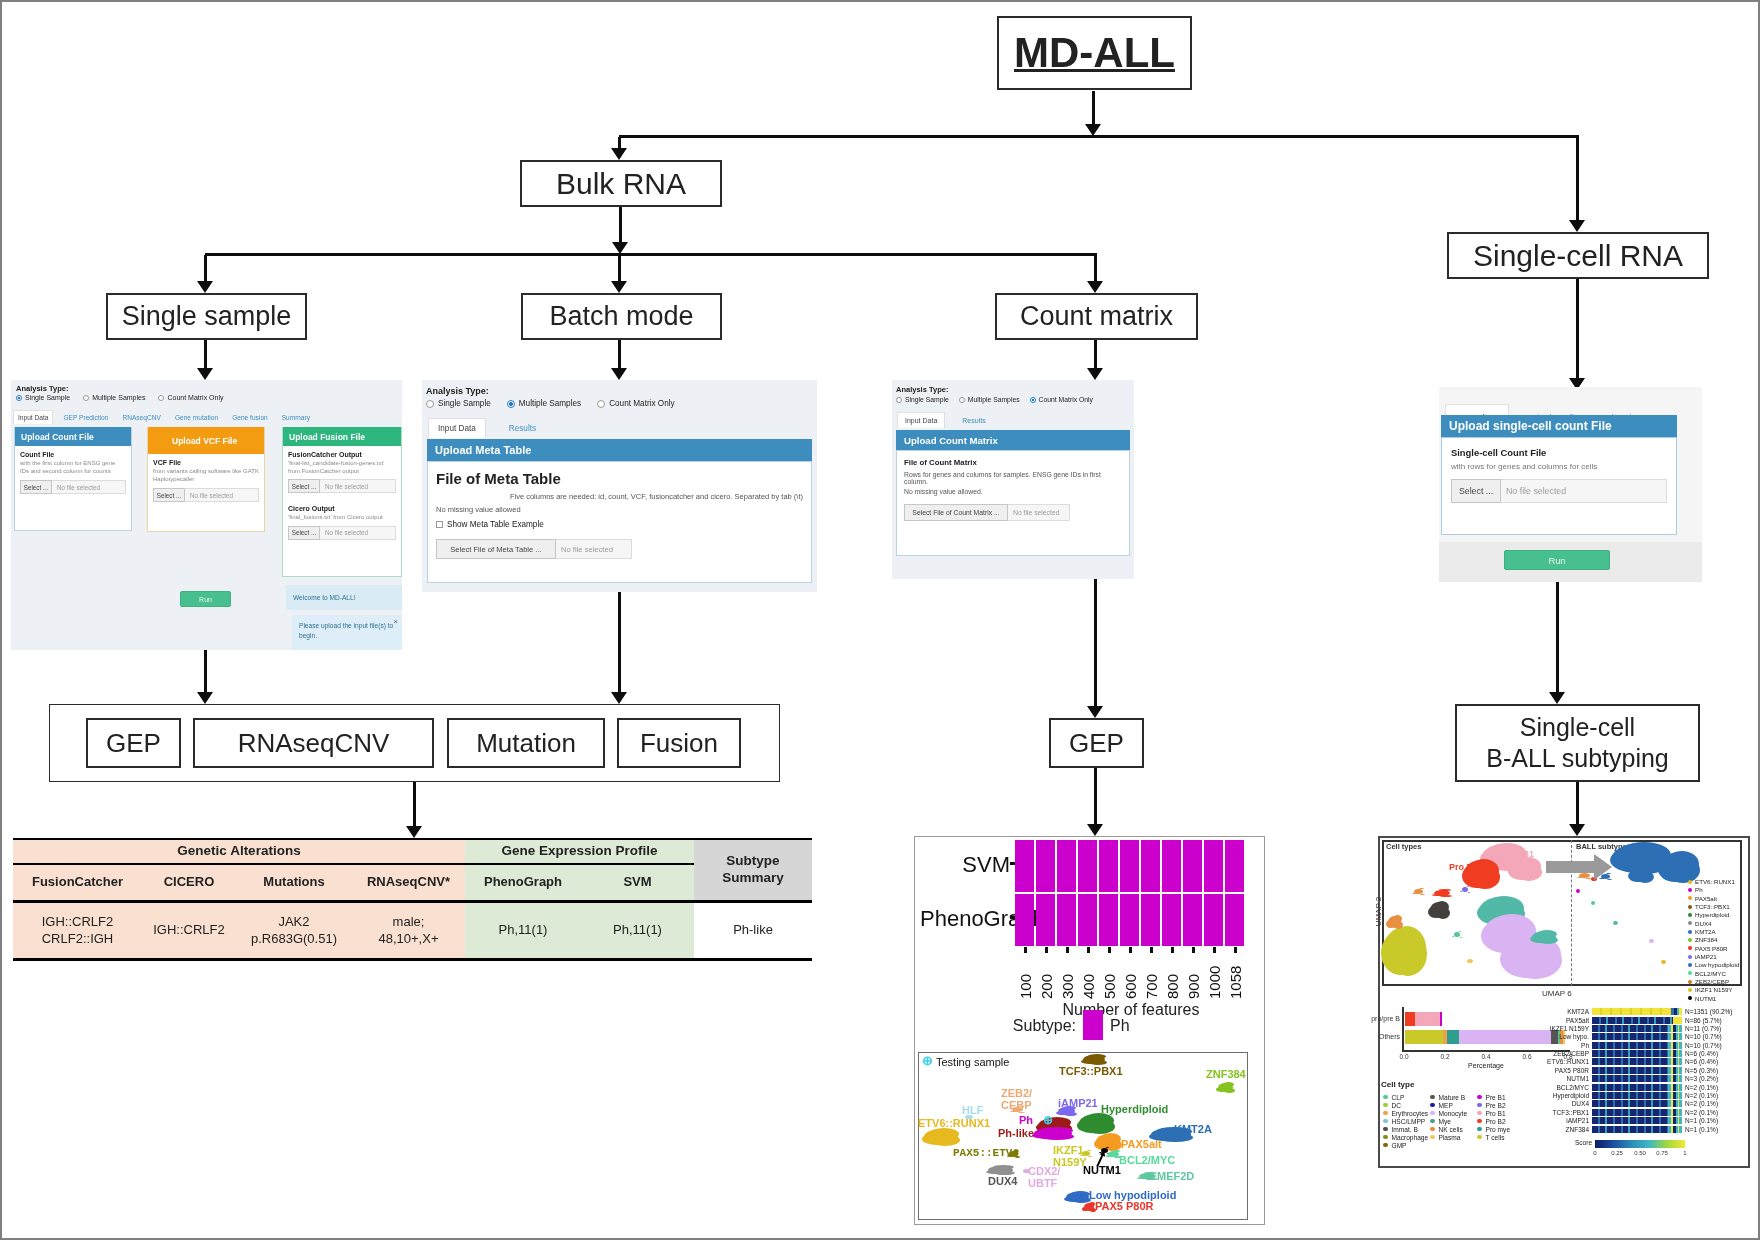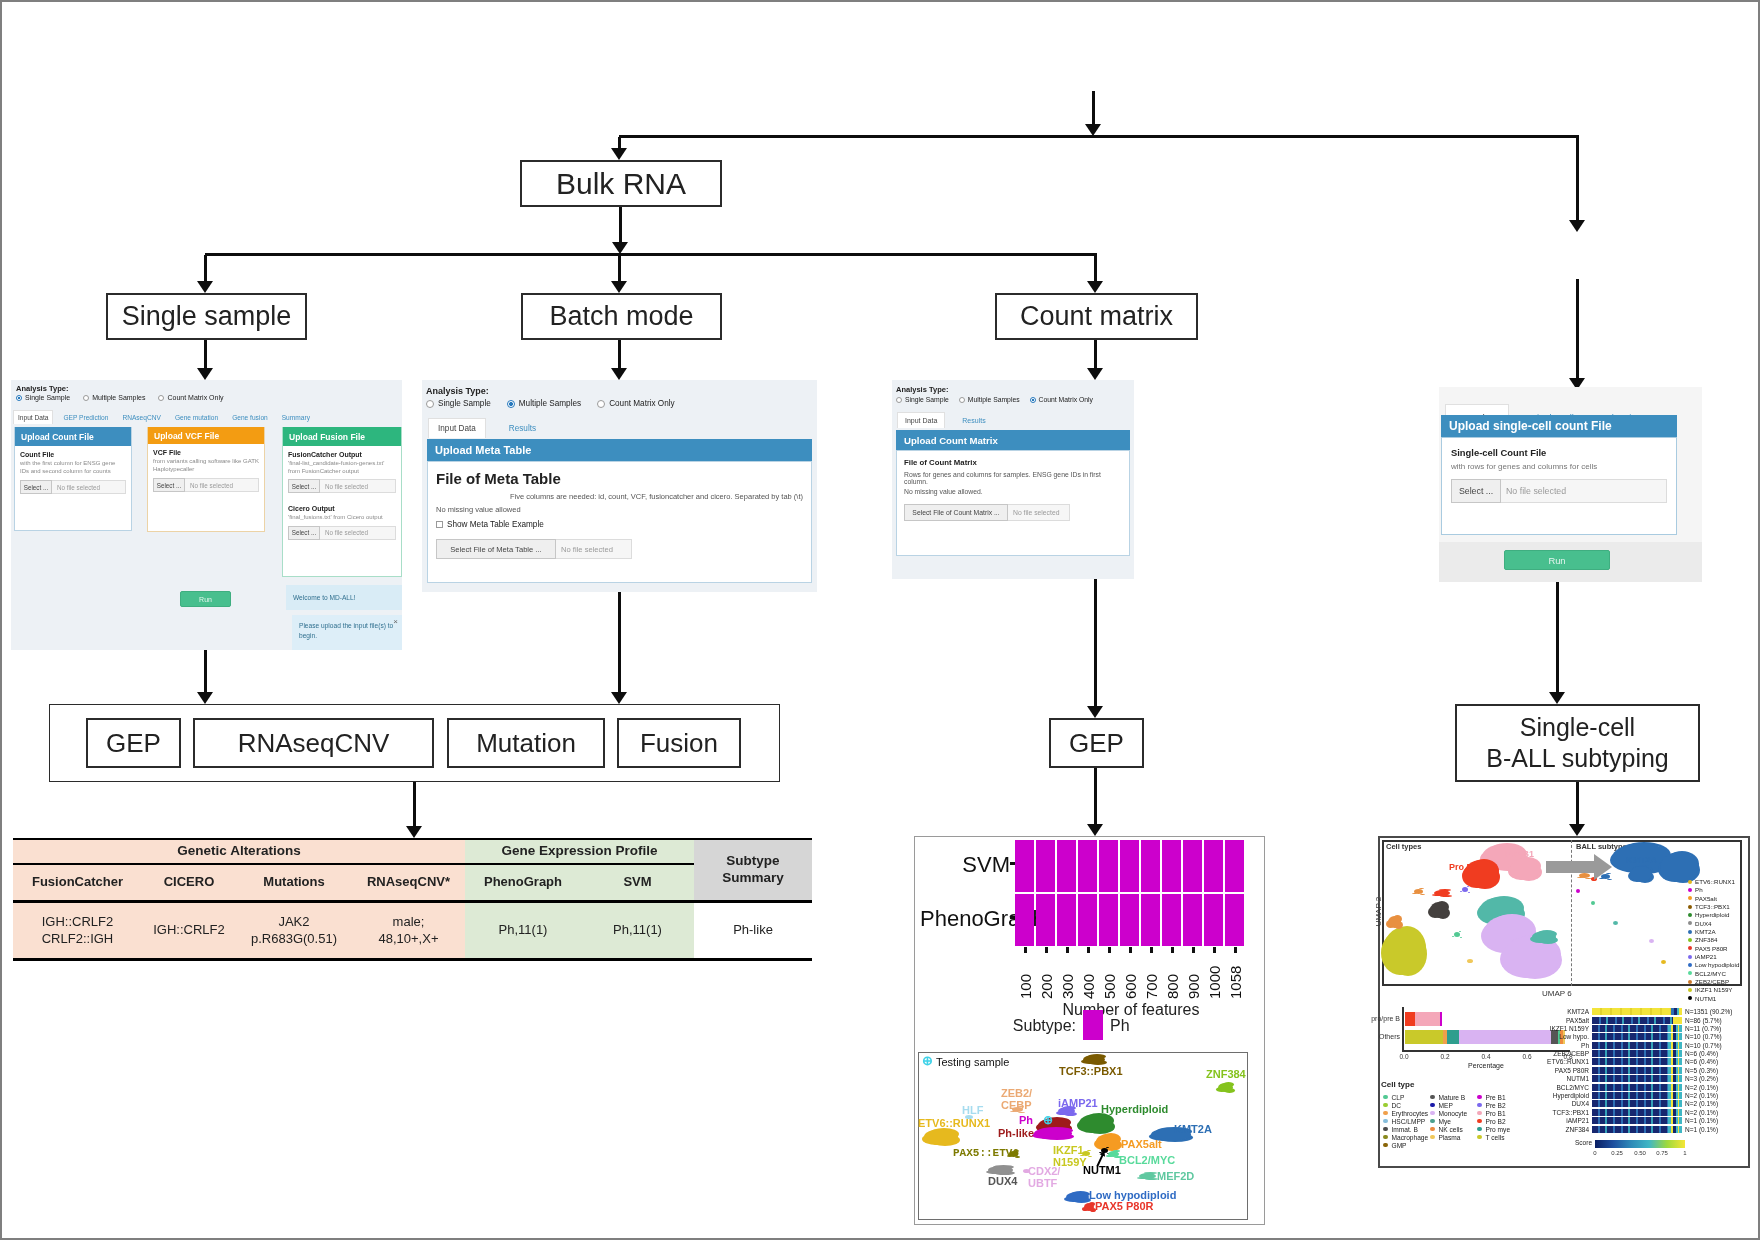--- a/index.html
+++ b/index.html
@@ -123,23 +123,29 @@
   .nutarrow { position:absolute; left:1097px; top:1152px; width:2px; height:13px; background:#000;
               transform:rotate(25deg); }
   .nutarrow::before { content:""; position:absolute; left:-2px; top:-4px; width:0; height:0;
               border-left:3px solid transparent; border-right:3px solid transparent; border-bottom:5px solid #000; }
 </style>
 </head>
 <body>
 
 <div id="stage">
 
+  <div class="fbox" style="left:995px;top:14px;width:195px;height:74px;border-width:2px;">
+    <span style="font-size:42px;font-weight:bold;text-decoration:underline;text-decoration-thickness:3px;">MD-ALL</span>
+  </div>
 
   <div class="fbox" style="left:518px;top:158px;width:202px;height:47px;font-size:30px;">
     <span>Bulk RNA</span>
+  </div>
+  <div class="fbox" style="left:1445px;top:230px;width:262px;height:47px;font-size:30px;">
+    <span>Single-cell RNA</span>
   </div>
   <div class="fbox" style="left:104px;top:291px;width:201px;height:47px;font-size:27px;">
     <span>Single sample</span>
   </div>
   <div class="fbox" style="left:519px;top:291px;width:201px;height:47px;font-size:27px;">
     <span>Batch mode</span>
   </div>
   <div class="fbox" style="left:993px;top:291px;width:203px;height:47px;font-size:27px;">
     <span>Count matrix</span>
   </div>
@@ -238,21 +244,21 @@
         <div class="fieldlbl" style="font-size:7px;">Count File</div>
         <div class="desc" style="font-size:6px;margin-top:2px;line-height:1.25;">with the first column for ENSG gene IDs and second column for counts</div>
         <div class="selrow" style="margin-top:5px;">
           <div class="selbtn" style="width:32px;height:14px;font-size:6.3px;">Select ...</div>
           <div class="filefield" style="flex:1;height:14px;font-size:6.3px;">No file selected</div>
         </div>
       </div>
     </div>
 
     <div class="card" style="position:absolute;left:136px;top:47px;width:118px;height:105px;border:1px solid #ecd3a6;border-top:none;">
-      <div class="uphead" style="height:17px;background:#f39c12;font-size:8.5px;padding-left:6px;">Upload VCF File</div>
+      <div class="uphead" style="height:27px;background:#f39c12;font-size:8.5px;padding-left:24px;">Upload VCF File</div>
       <div style="padding:5px 5px 0 5px;">
         <div class="fieldlbl" style="font-size:7px;">VCF File</div>
         <div class="desc" style="font-size:6px;margin-top:2px;line-height:1.25;">from variants calling software like GATK Haplotypecaller</div>
         <div class="selrow" style="margin-top:5px;">
           <div class="selbtn" style="width:32px;height:14px;font-size:6.3px;">Select ...</div>
           <div class="filefield" style="flex:1;height:14px;font-size:6.3px;">No file selected</div>
         </div>
       </div>
     </div>
 

